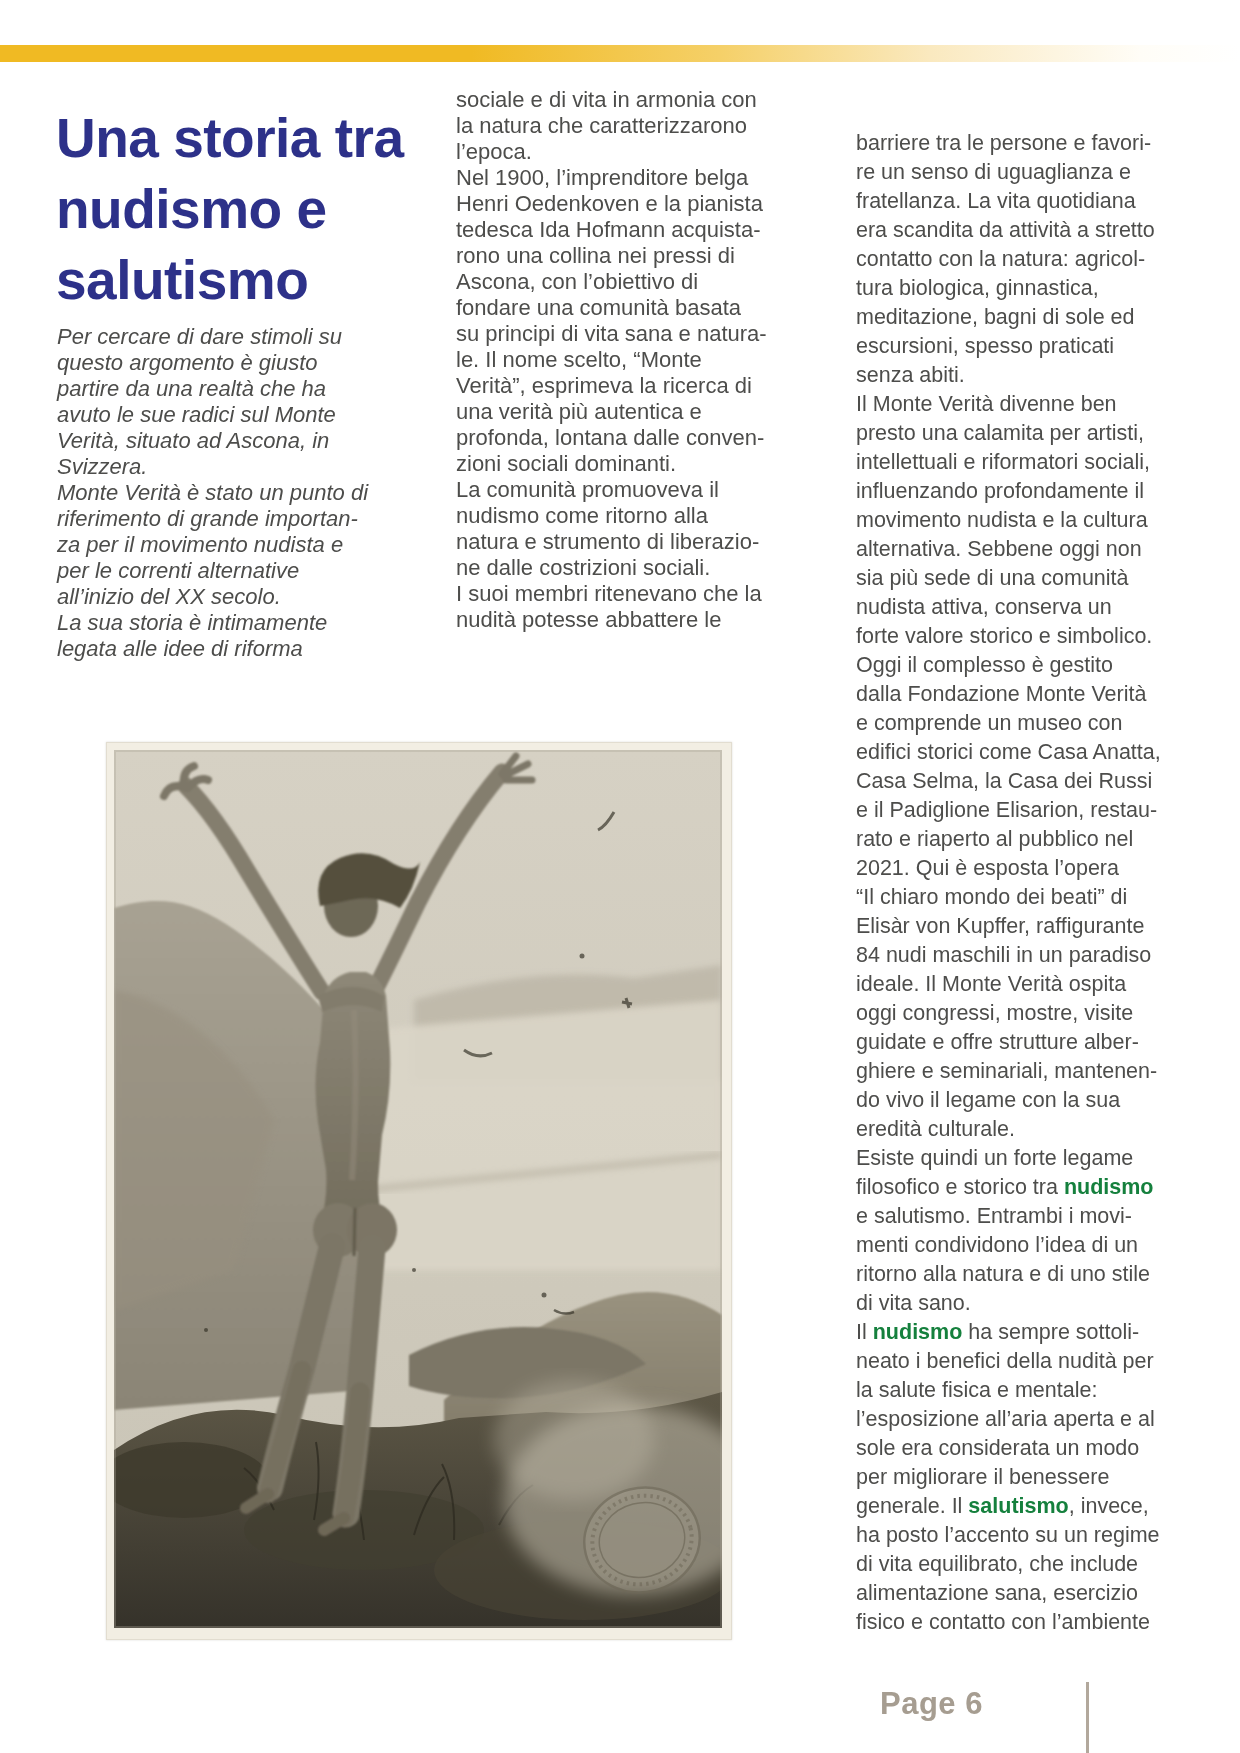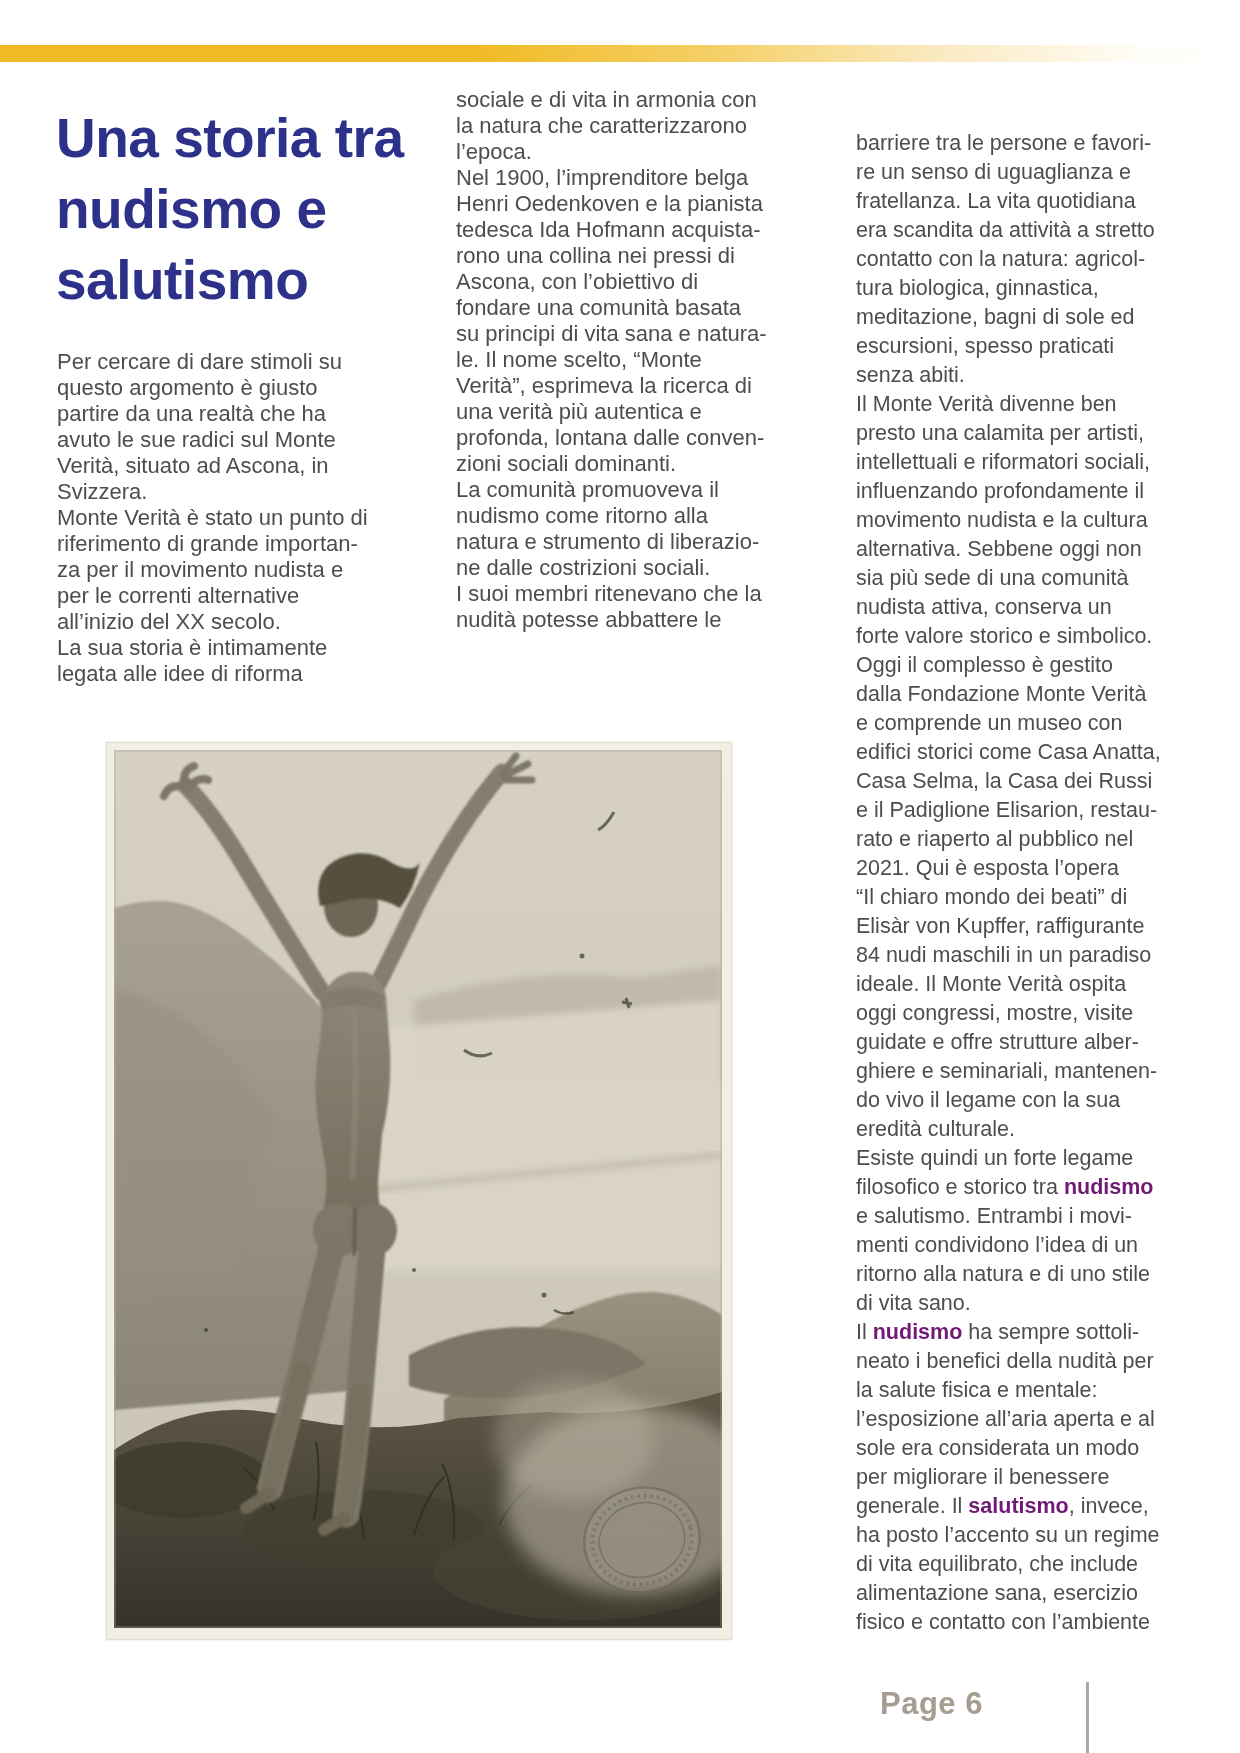--- a/index.html
+++ b/index.html
@@ -22,27 +22,27 @@
     font-size:55px;line-height:71px;font-weight:700;letter-spacing:-0.5px;
     color:var(--title-color,#2d3189);
     white-space:pre-line;
   }
   .col{
     position:absolute;width:356px;
     color:var(--body-color,#4d4d4b);
     font-size:22px;line-height:26px;
     white-space:pre-line;
   }
-  .col-left{left:57px;top:349px;}
+  .col-left{left:57px;top:324px;font-style:italic;}
   .col-middle{left:456px;top:87px;}
   .col-right{
     left:856px;top:85px;width:350px;
     font-size:21.5px;line-height:29px;white-space:normal;margin-top:44px;
   }
-  .col-right b{font-weight:700;color:#701a75;}
+  .col-right b{font-weight:700;color:#15803d;}
 
   .photo-frame{
     position:absolute;left:106px;top:742px;width:610px;height:882px;
     background:#f2eee3;border:1px solid #e2ddd0;padding:7px;
     box-shadow:0 0 2px rgba(120,115,100,.25);
   }
   .photo-frame svg{display:block;}
 
   .footer-rule{
     position:absolute;left:1086px;top:1682px;width:3px;height:71px;

